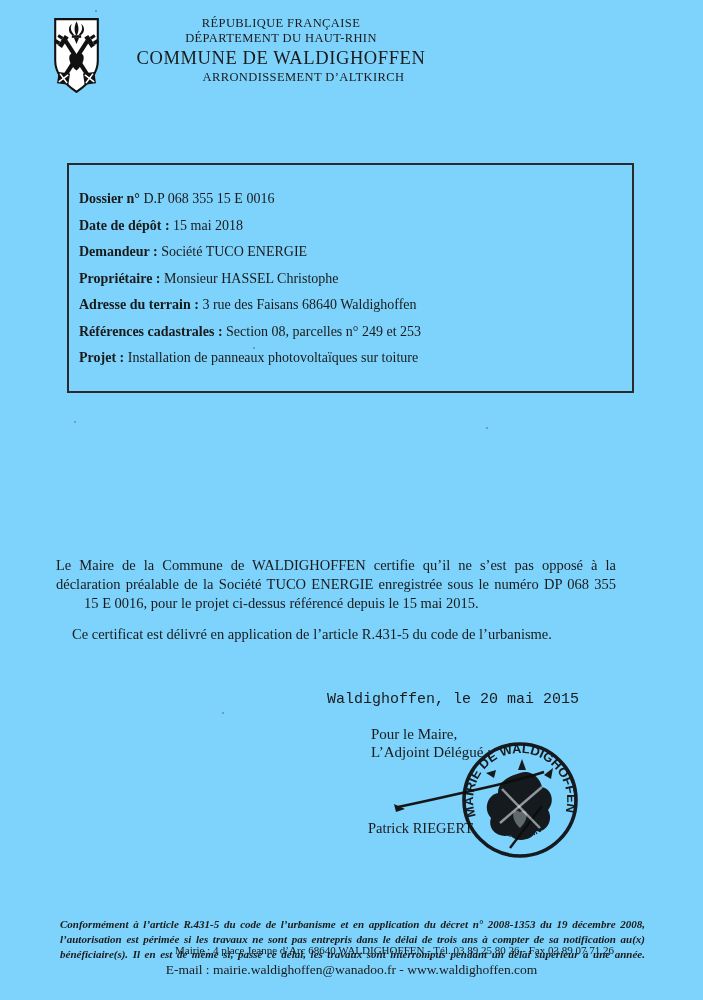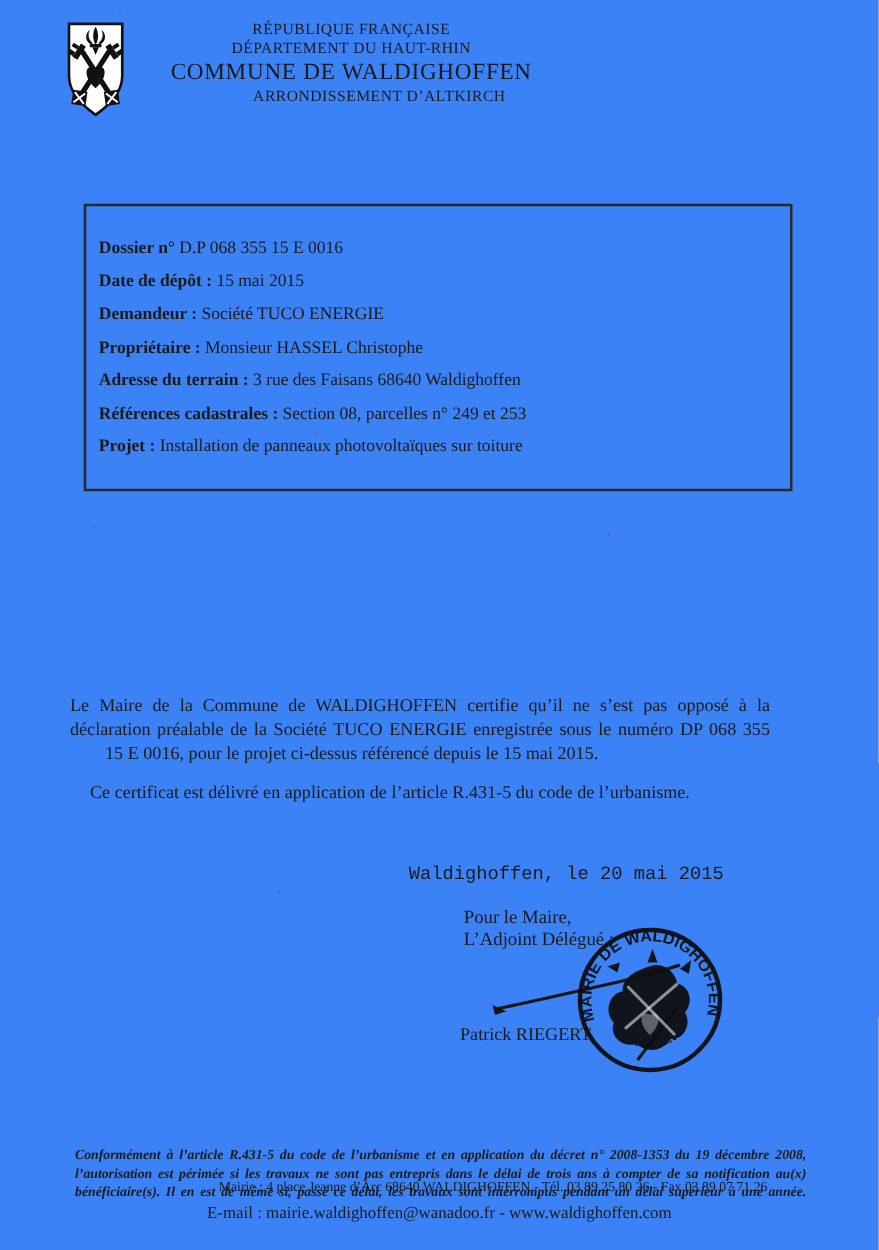--- a/index.html
+++ b/index.html
@@ -1,18 +1,18 @@
 <!DOCTYPE html>
 <html><head>
 <meta charset="utf-8">
 <style>
   html,body{margin:0;padding:0;background:#e8e8e8;}
   .page{
     position:relative;width:703px;height:1000px;margin:0 auto;
-    background:#3b82f6;overflow:hidden;
+    background:#7dd3fc;overflow:hidden;
     font-family:"Liberation Serif", serif;color:#1a1a1a;
   }
   
   .coa{position:absolute;left:52px;top:16px;width:49px;height:80px;}
   .letterhead{position:absolute;left:61px;top:16px;width:440px;text-align:center;line-height:1.18;}
   .lh-small{font-size:12.5px;letter-spacing:.4px;}
   .lh-commune{font-size:18.5px;letter-spacing:.6px;margin-top:2px;}
   .lh-arr{font-size:12.5px;letter-spacing:.4px;margin-top:1px;padding-left:45px;}
   
   .dossier-box{
@@ -95,21 +95,21 @@
     <div class="lh-arr">ARRONDISSEMENT D’ALTKIRCH</div>
   </div>
 
   <div class="dossier-box">
     <div class="field">
       <span class="lbl">Dossier n°</span>
       <span>D.P 068 355 15 E 0016</span>
     </div>
     <div class="field">
       <span class="lbl">Date de dépôt :</span>
-      <span>15 mai 2015</span>
+      <span>15 mai 2018</span>
     </div>
     <div class="field">
       <span class="lbl">Demandeur :</span>
       <span>Société TUCO ENERGIE</span>
     </div>
     <div class="field">
       <span class="lbl">Propriétaire :</span>
       <span>Monsieur HASSEL Christophe</span>
     </div>
     <div class="field">

